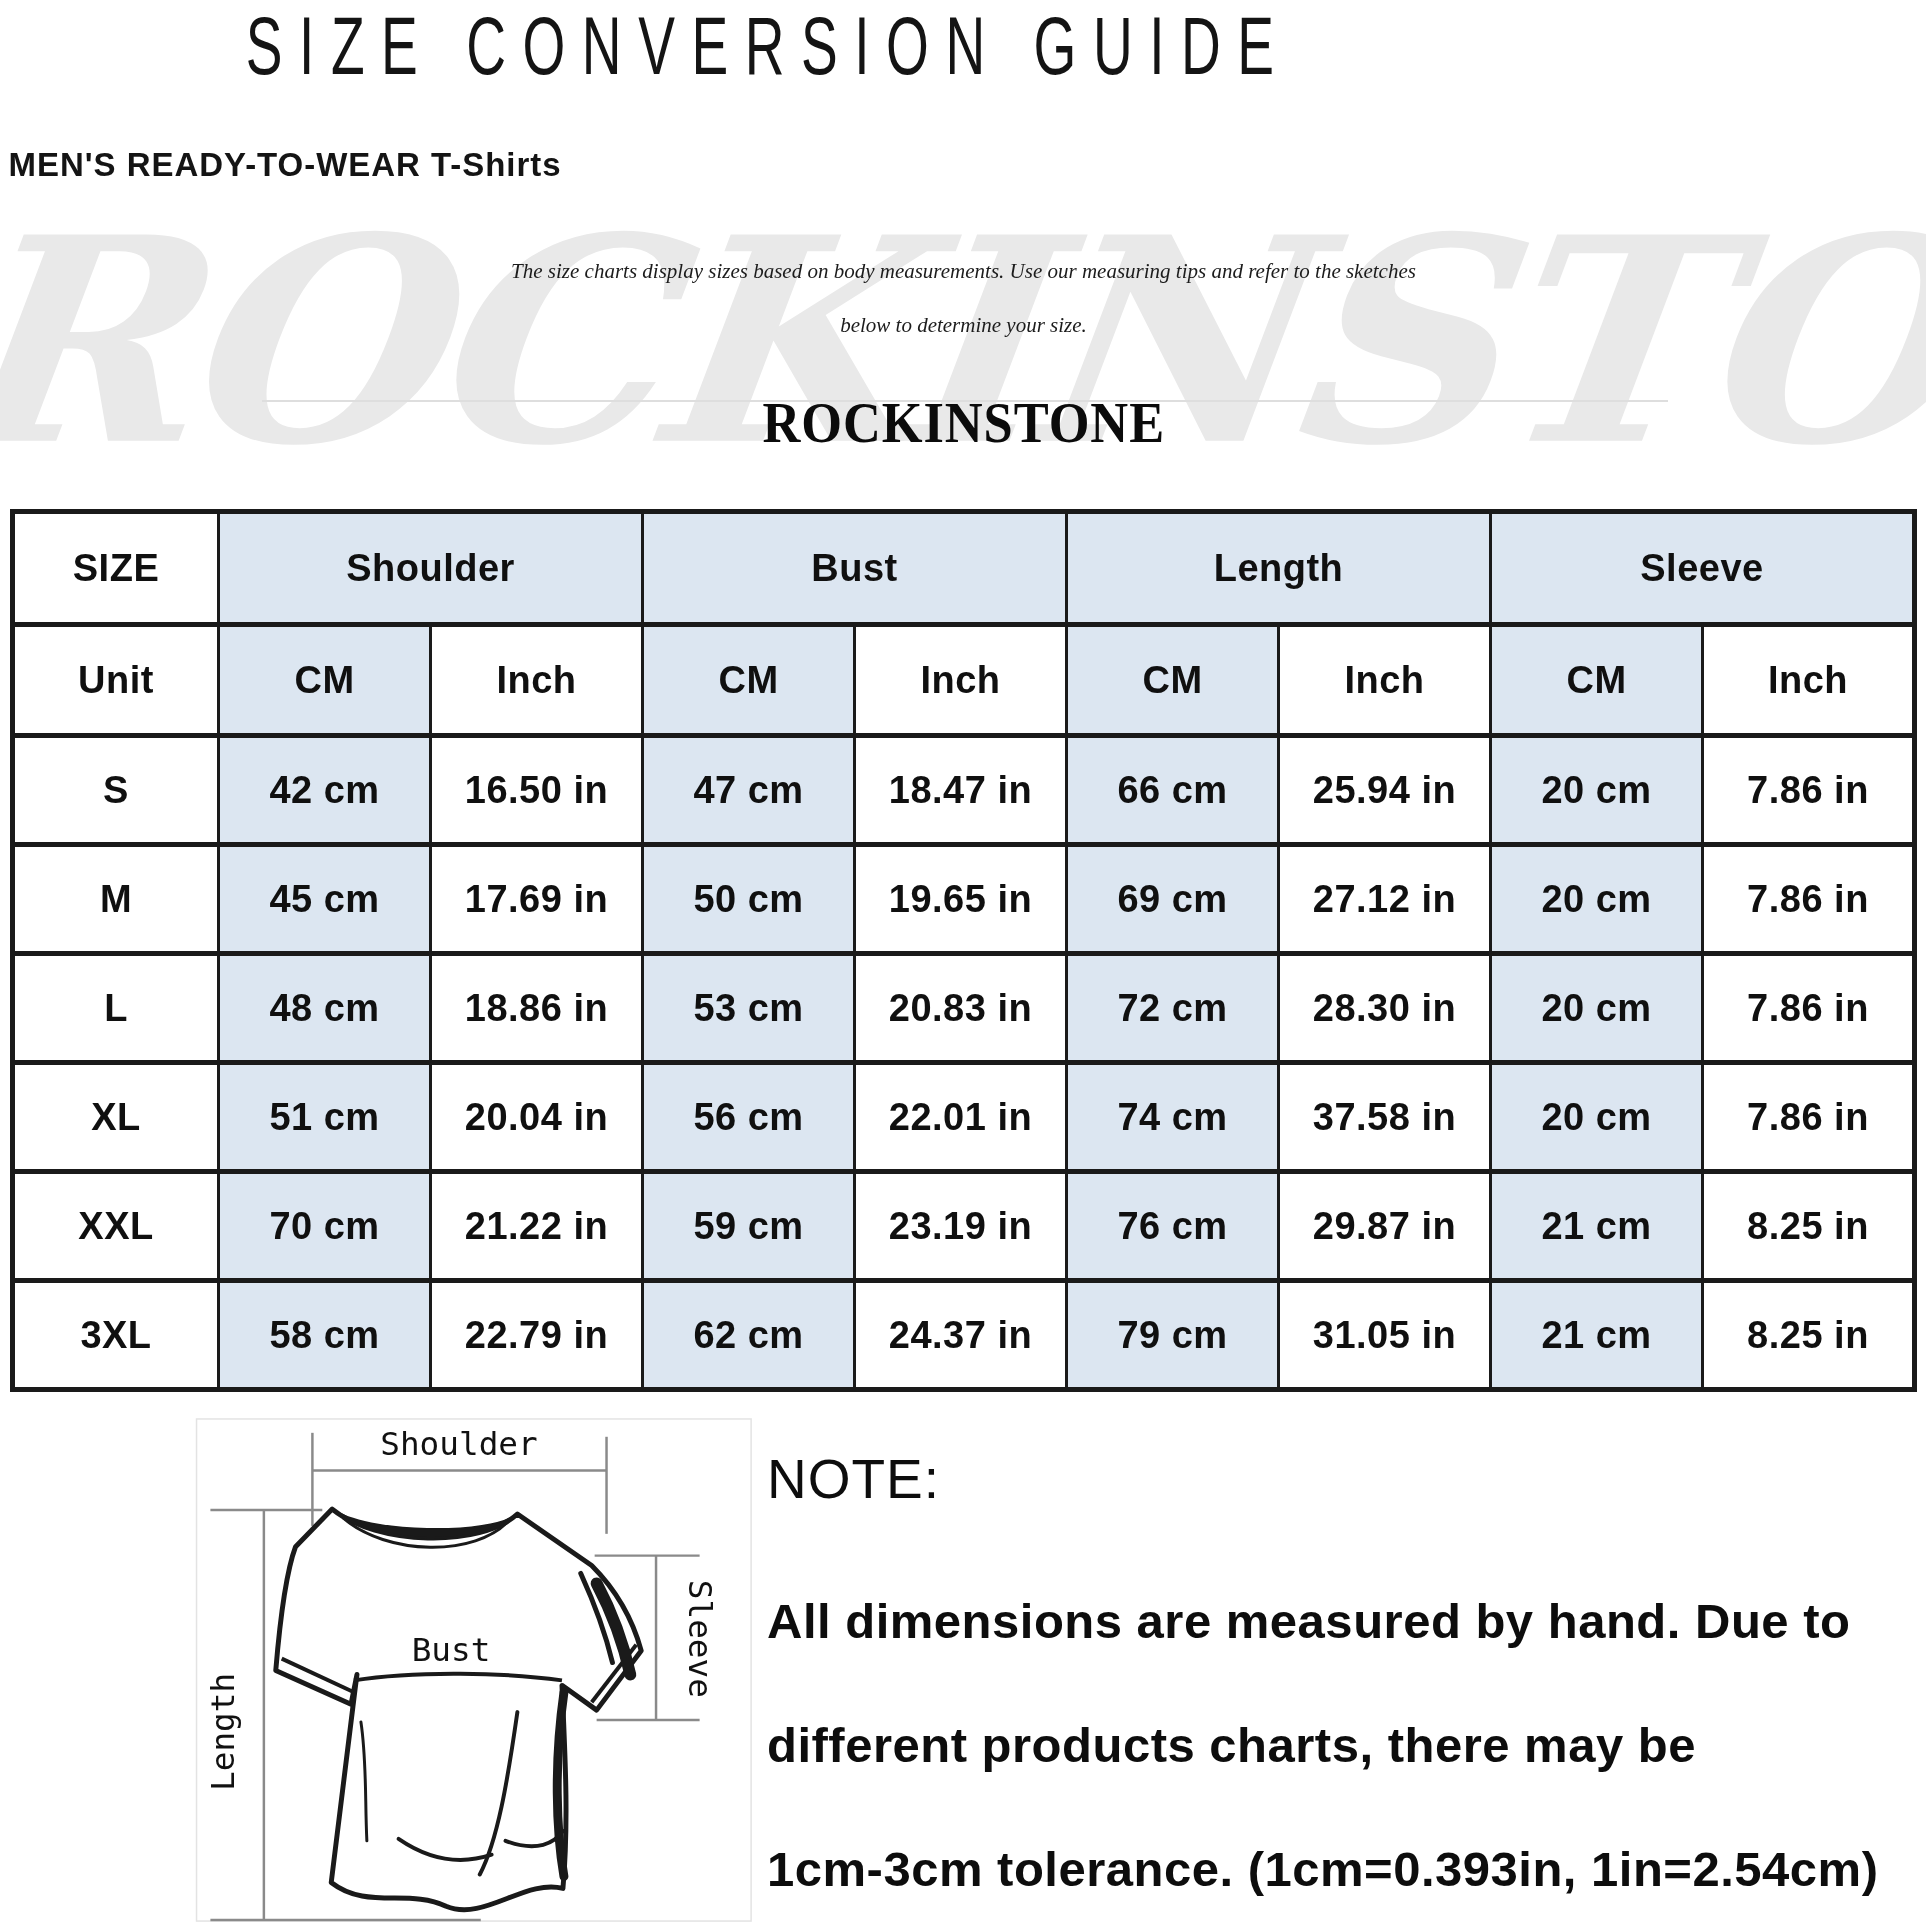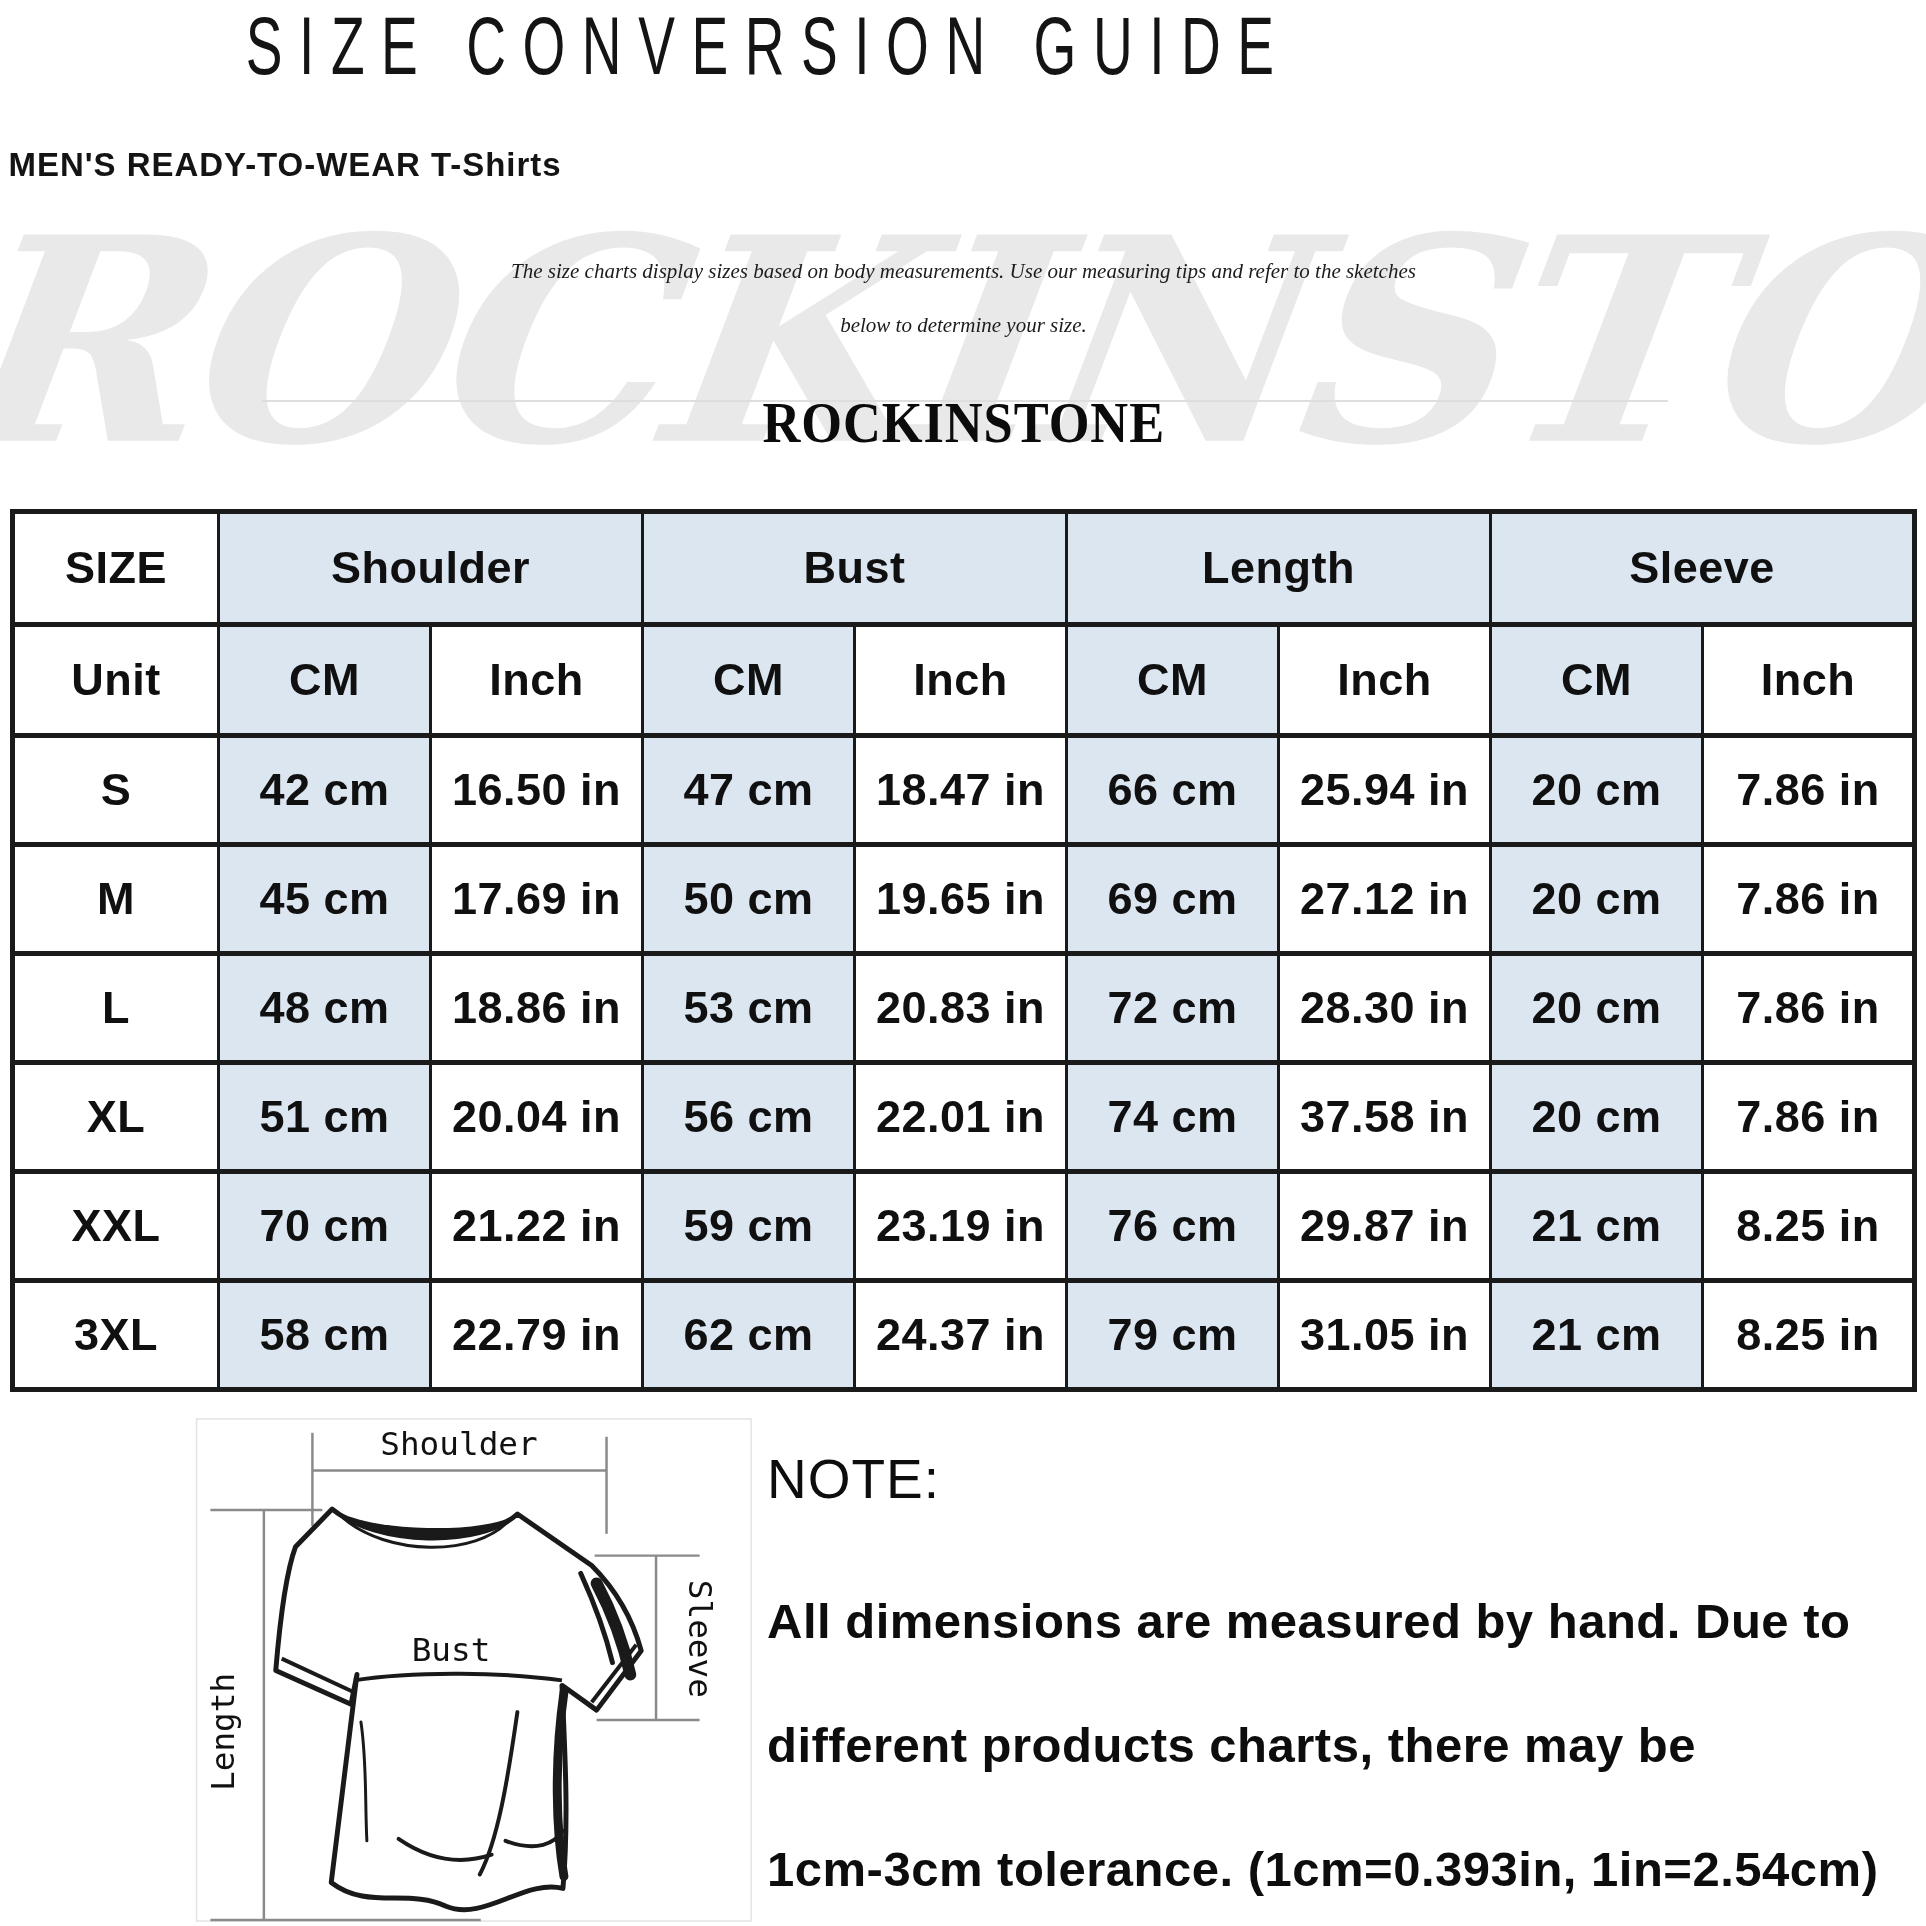--- a/index.html
+++ b/index.html
@@ -24,21 +24,21 @@
     transform:scaleX(0.97);transform-origin:center top;color:#141414;}
   .desc{position:absolute;top:244px;left:0;width:100%;text-align:center;z-index:2;
     font-family:"Liberation Serif",serif;font-style:italic;font-size:21px;line-height:54px;color:#1c1c1c;}
   .brand{position:absolute;top:390px;left:0;width:100%;text-align:center;z-index:2;}
   .brand span{display:inline-block;font-family:"Liberation Serif",serif;font-weight:bold;
     font-size:57px;letter-spacing:1px;transform:scaleX(0.92);transform-origin:center top;color:#0b0b0b;}
   
   table.size-table{
     position:absolute;left:10px;top:509px;width:1907px;z-index:3;
     border-collapse:collapse;table-layout:fixed;text-align:center;
-    font-size:45px;font-weight:bold;color:#101010;letter-spacing:0.5px;
+    font-size:38px;font-weight:bold;color:#101010;letter-spacing:0.5px;
   }
   table.size-table td{
     border:3px solid #1a1a1a;border-top:5px solid #1a1a1a;border-bottom:5px solid #1a1a1a;
     background:#ffffff;padding:0;vertical-align:middle;
   }
   table.size-table{border:5px solid #1a1a1a;}
   table.size-table .blue{background:#dce6f1;}
   tr.group-row{height:113px;}
   tr.unit-row{height:111px;}
   tbody.size-body tr{height:109px;}

